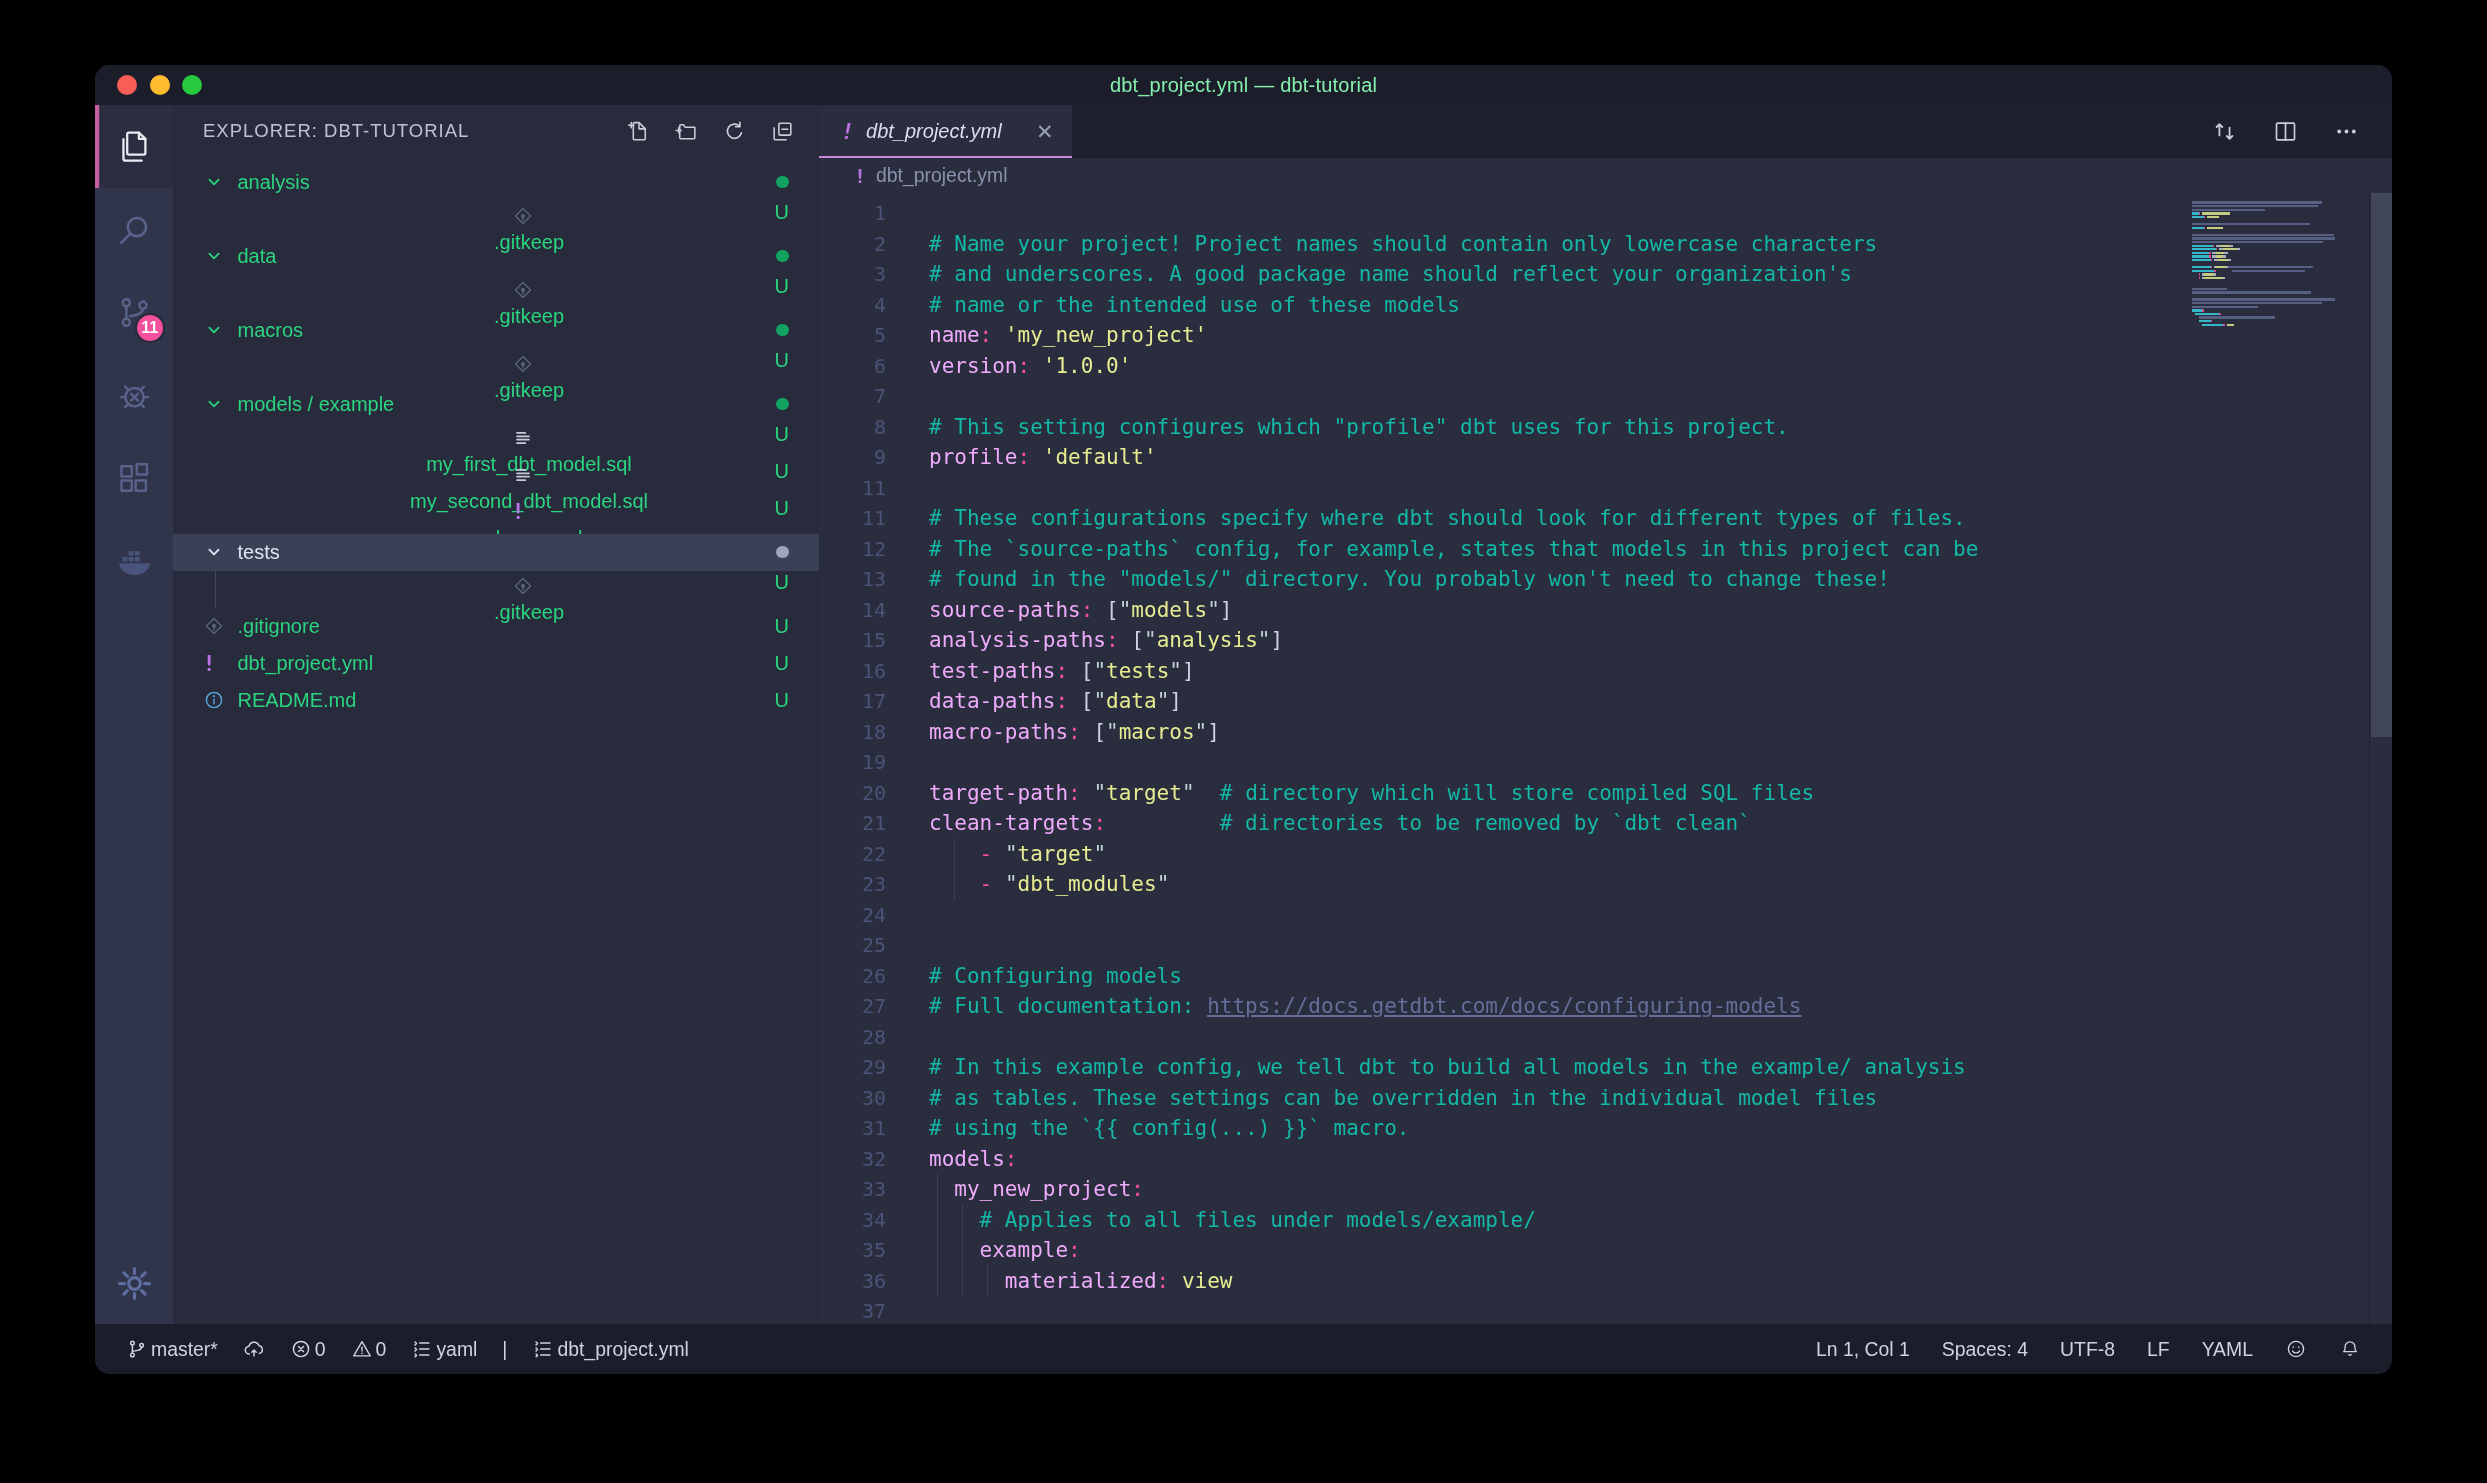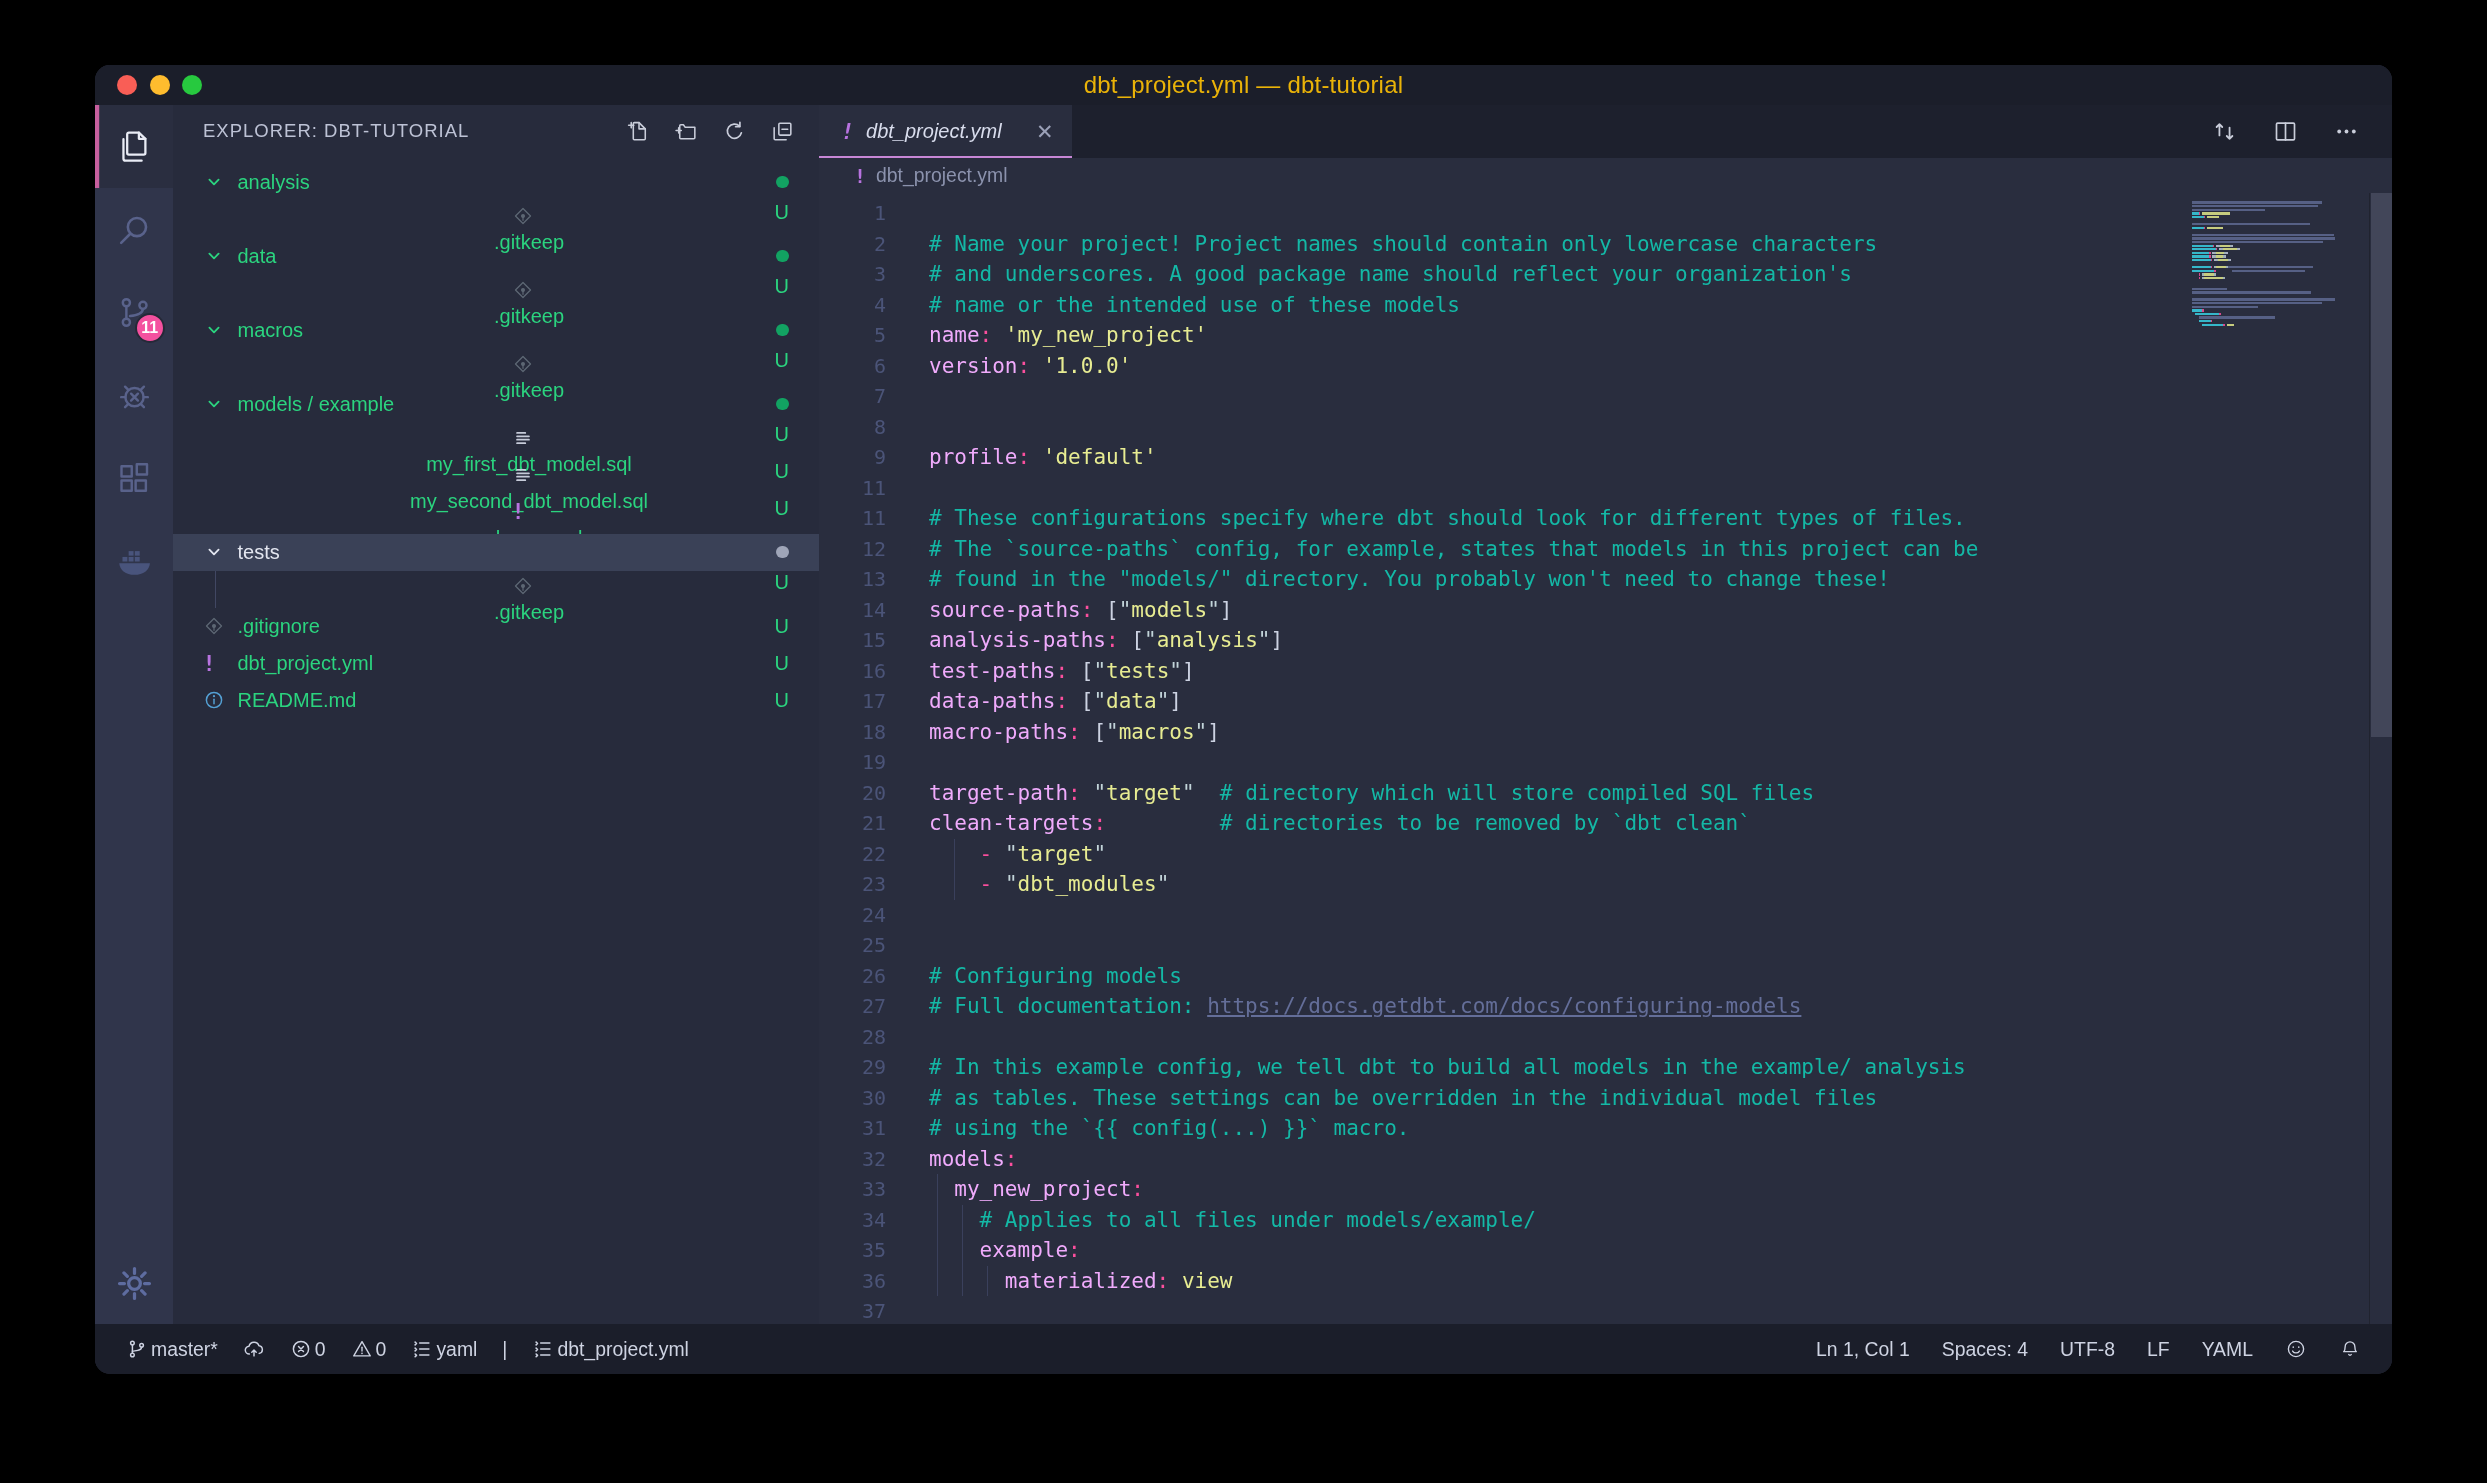--- a/index.html
+++ b/index.html
@@ -9,21 +9,21 @@
   .win { position:absolute; left:95px; top:65px; width:2297px; height:1309px;
          background:#292d3e; border-radius:15px; overflow:hidden;
          display:flex; flex-direction:column; }
 
   
   .titlebar { flex:0 0 40px; background:#1b1e2a; position:relative;
               display:flex; align-items:center; justify-content:center; }
   .lights { position:absolute; left:22px; top:0; height:40px; display:flex; align-items:center; gap:12.6px; }
   .light { width:20px; height:20px; border-radius:50%; }
   .light.red { background:#f95e56; } .light.amber { background:#febc2e; } .light.green { background:#27c93f; }
-  .win-title { color:#eab308; font-size:24px; letter-spacing:0.2px; }
+  .win-title { color:#86efac; font-size:20px; letter-spacing:0.2px; }
 
   
   .main { flex:1; display:flex; min-height:0; }
 
   
   .abar { flex:0 0 78px; background:#30354b; display:flex; flex-direction:column; align-items:stretch; }
   .atile { height:83px; display:flex; align-items:center; justify-content:center;
            color:#59628b; position:relative; cursor:pointer; }
   .atile svg { width:39px; height:39px; }
   .atile.active { background:#2a2e40; box-shadow:inset 4.2px 0 0 #c75f9e; color:#e9ecf5; }
@@ -421,21 +421,21 @@
         </div>
         <div class="codearea">
           <div class="code" id="code">
               <div class="cl"><span class="ln">1</span><span class="ct"></span></div>
               <div class="cl"><span class="ln">2</span><span class="ct"><span class="c-com"># Name your project! Project names should contain only lowercase characters</span></span></div>
               <div class="cl"><span class="ln">3</span><span class="ct"><span class="c-com"># and underscores. A good package name should reflect your organization's</span></span></div>
               <div class="cl"><span class="ln">4</span><span class="ct"><span class="c-com"># name or the intended use of these models</span></span></div>
               <div class="cl"><span class="ln">5</span><span class="ct"><span class="c-key">name</span><span class="c-pun">:</span><span class="c-pln"> </span><span class="c-str">'my_new_project'</span></span></div>
               <div class="cl"><span class="ln">6</span><span class="ct"><span class="c-key">version</span><span class="c-pun">:</span><span class="c-pln"> </span><span class="c-str">'1.0.0'</span></span></div>
               <div class="cl"><span class="ln">7</span><span class="ct"></span></div>
-              <div class="cl"><span class="ln">8</span></div>
+              <div class="cl"><span class="ln">8</span><span class="ct"><span class="c-com"># This setting configures which "profile" dbt uses for this project.</span></span></div>
               <div class="cl"><span class="ln">9</span><span class="ct"><span class="c-key">profile</span><span class="c-pun">:</span><span class="c-pln"> </span><span class="c-str">'default'</span></span></div>
               <div class="cl"><span class="ln">11</span><span class="ct"></span></div>
               <div class="cl"><span class="ln">11</span><span class="ct"><span class="c-com"># These configurations specify where dbt should look for different types of files.</span></span></div>
               <div class="cl"><span class="ln">12</span><span class="ct"><span class="c-com"># The `source-paths` config, for example, states that models in this project can be</span></span></div>
               <div class="cl"><span class="ln">13</span><span class="ct"><span class="c-com"># found in the "models/" directory. You probably won't need to change these!</span></span></div>
               <div class="cl"><span class="ln">14</span><span class="ct"><span class="c-key">source-paths</span><span class="c-pun">:</span><span class="c-pln"> </span><span class="c-brk">[</span><span class="c-quo">"</span><span class="c-str">models</span><span class="c-quo">"</span><span class="c-brk">]</span></span></div>
               <div class="cl"><span class="ln">15</span><span class="ct"><span class="c-key">analysis-paths</span><span class="c-pun">:</span><span class="c-pln"> </span><span class="c-brk">[</span><span class="c-quo">"</span><span class="c-str">analysis</span><span class="c-quo">"</span><span class="c-brk">]</span></span></div>
               <div class="cl"><span class="ln">16</span><span class="ct"><span class="c-key">test-paths</span><span class="c-pun">:</span><span class="c-pln"> </span><span class="c-brk">[</span><span class="c-quo">"</span><span class="c-str">tests</span><span class="c-quo">"</span><span class="c-brk">]</span></span></div>
               <div class="cl"><span class="ln">17</span><span class="ct"><span class="c-key">data-paths</span><span class="c-pun">:</span><span class="c-pln"> </span><span class="c-brk">[</span><span class="c-quo">"</span><span class="c-str">data</span><span class="c-quo">"</span><span class="c-brk">]</span></span></div>
               <div class="cl"><span class="ln">18</span><span class="ct"><span class="c-key">macro-paths</span><span class="c-pun">:</span><span class="c-pln"> </span><span class="c-brk">[</span><span class="c-quo">"</span><span class="c-str">macros</span><span class="c-quo">"</span><span class="c-brk">]</span></span></div>

